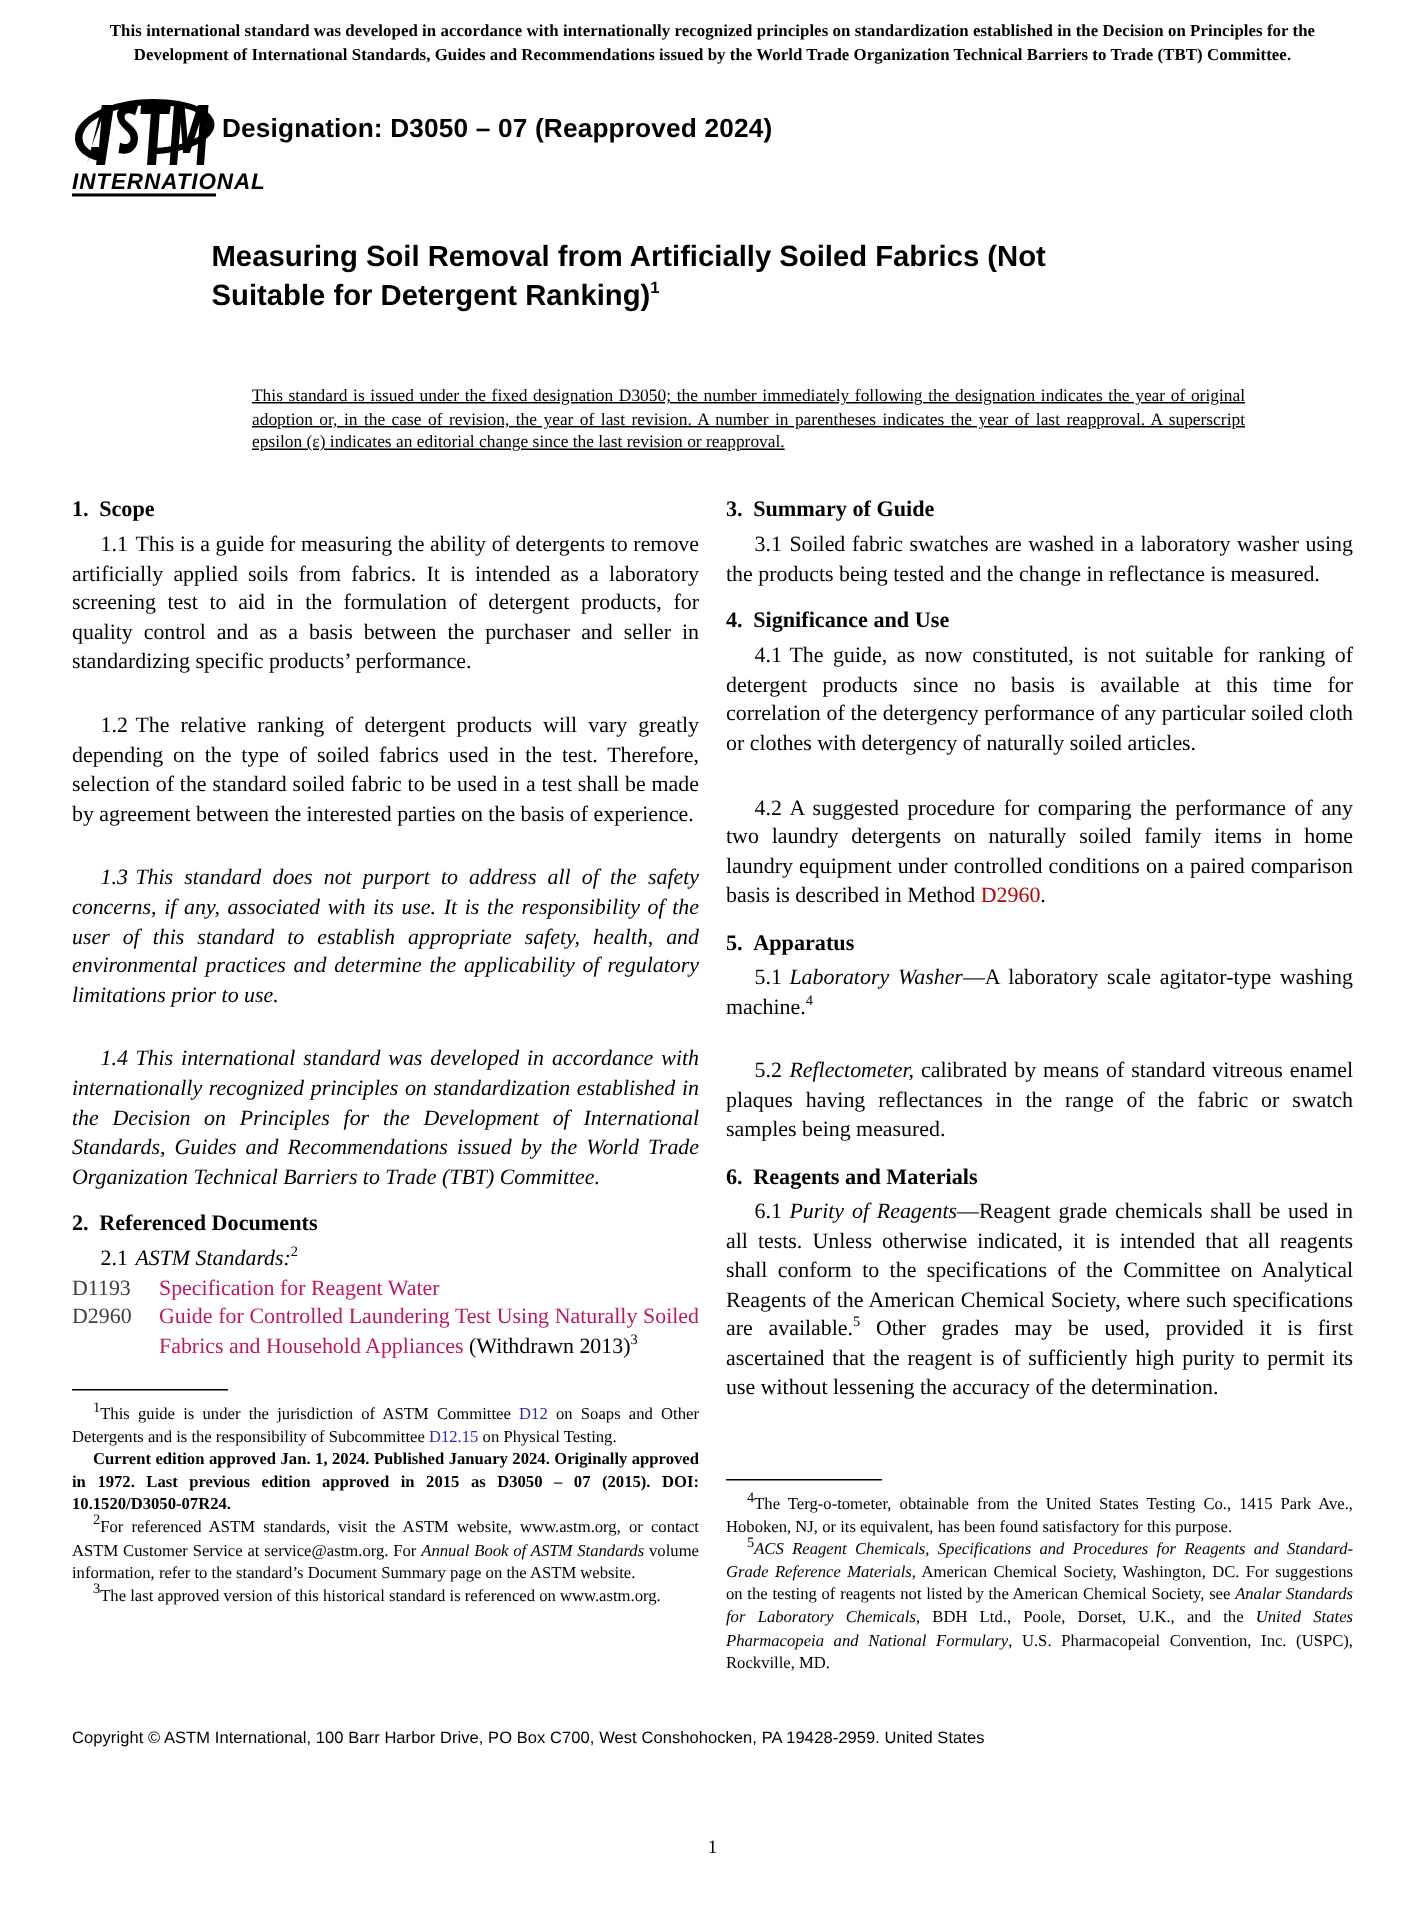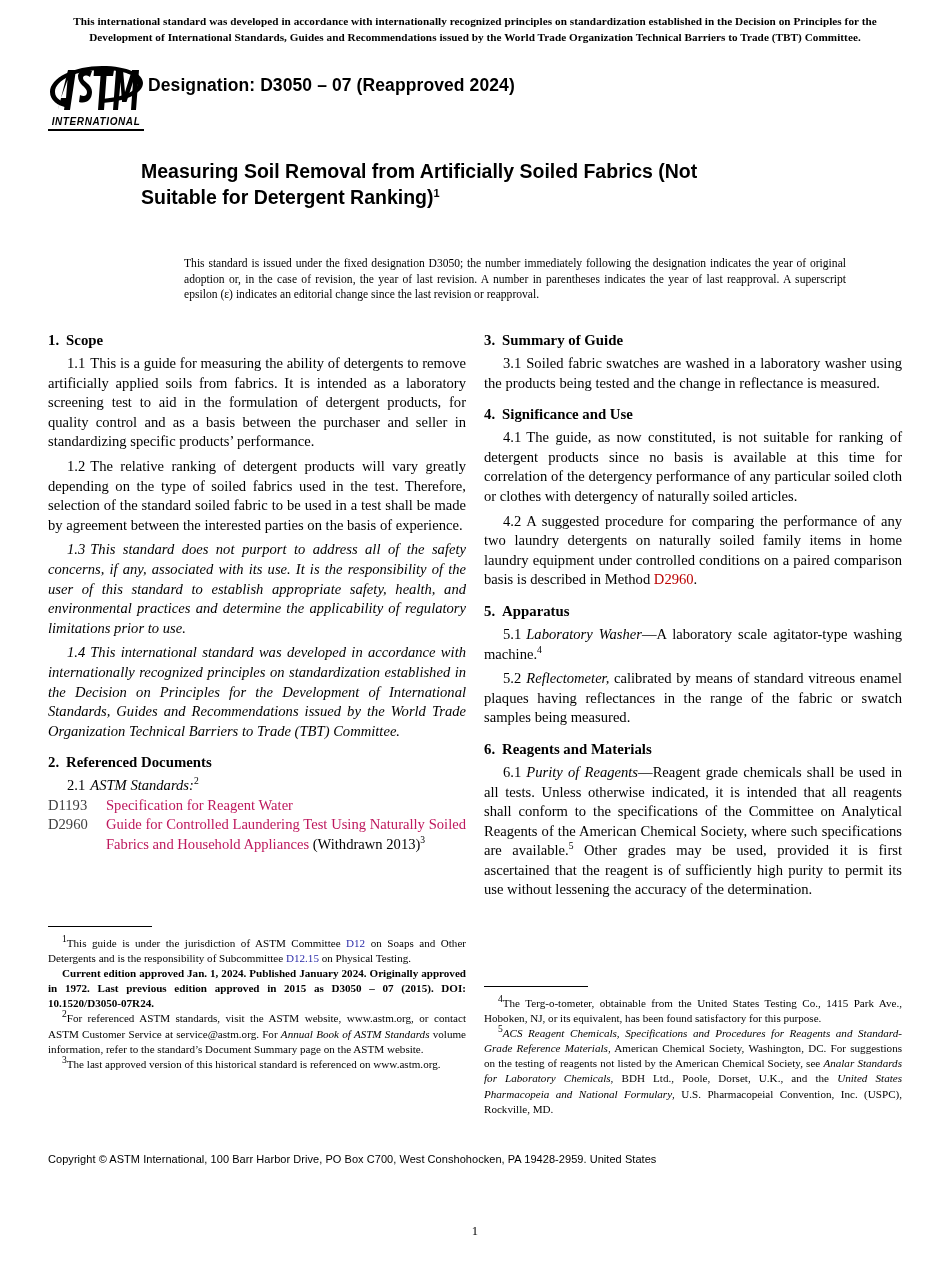--- a/index.html
+++ b/index.html
@@ -49,21 +49,21 @@
   .logo-mark {
     position: relative;
     width: 96px;
     height: 56px;
   }
   .logo-mark svg { display: block; }
   .logo-word {
     font-family: "Liberation Sans", sans-serif;
     font-weight: bold;
     font-style: italic;
-    font-size: 10px;
+    font-size: 15px;
     letter-spacing: 0.6px;
     text-align: center;
     width: 96px;
     margin-top: -2px;
     border-bottom: 2px solid #000;
     padding-bottom: 1px;
     line-height: 12px;
   }
 
   .designation {
@@ -89,26 +89,27 @@
   }
   .title-block sup {
     font-size: 11px;
     vertical-align: super;
     line-height: 0;
   }
 
   
   .issue-note {
     position: absolute;
-    left: 184px;
+    left: 168px;
     top: 256px;
     width: 662px;
     font-size: 11.6px;
     line-height: 15.6px;
     text-align: justify;
+    text-decoration: underline;
   }
 
   
   .col {
     position: absolute;
     top: 330px;
     width: 418px;
     font-size: 14.6px;
     line-height: 19.6px;
   }
@@ -124,21 +125,21 @@
   }
   h2.sec .num { margin-right: 7px; }
   .spacer-sec { height: 11px; }
 
   p.para {
     margin: 0 0 0 0;
     text-align: justify;
     text-indent: 19px;
     hyphens: none;
   }
-  p.para + p.para { margin-top: 5px; }
+  p.para + p.para { margin-top: 23px; }
   p.ital { font-style: italic; }
   .pn { margin-right: 5px; }
   .ital { font-style: italic; }
   sup.fn {
     font-size: 9.6px;
     vertical-align: super;
     line-height: 0;
   }
 
   

